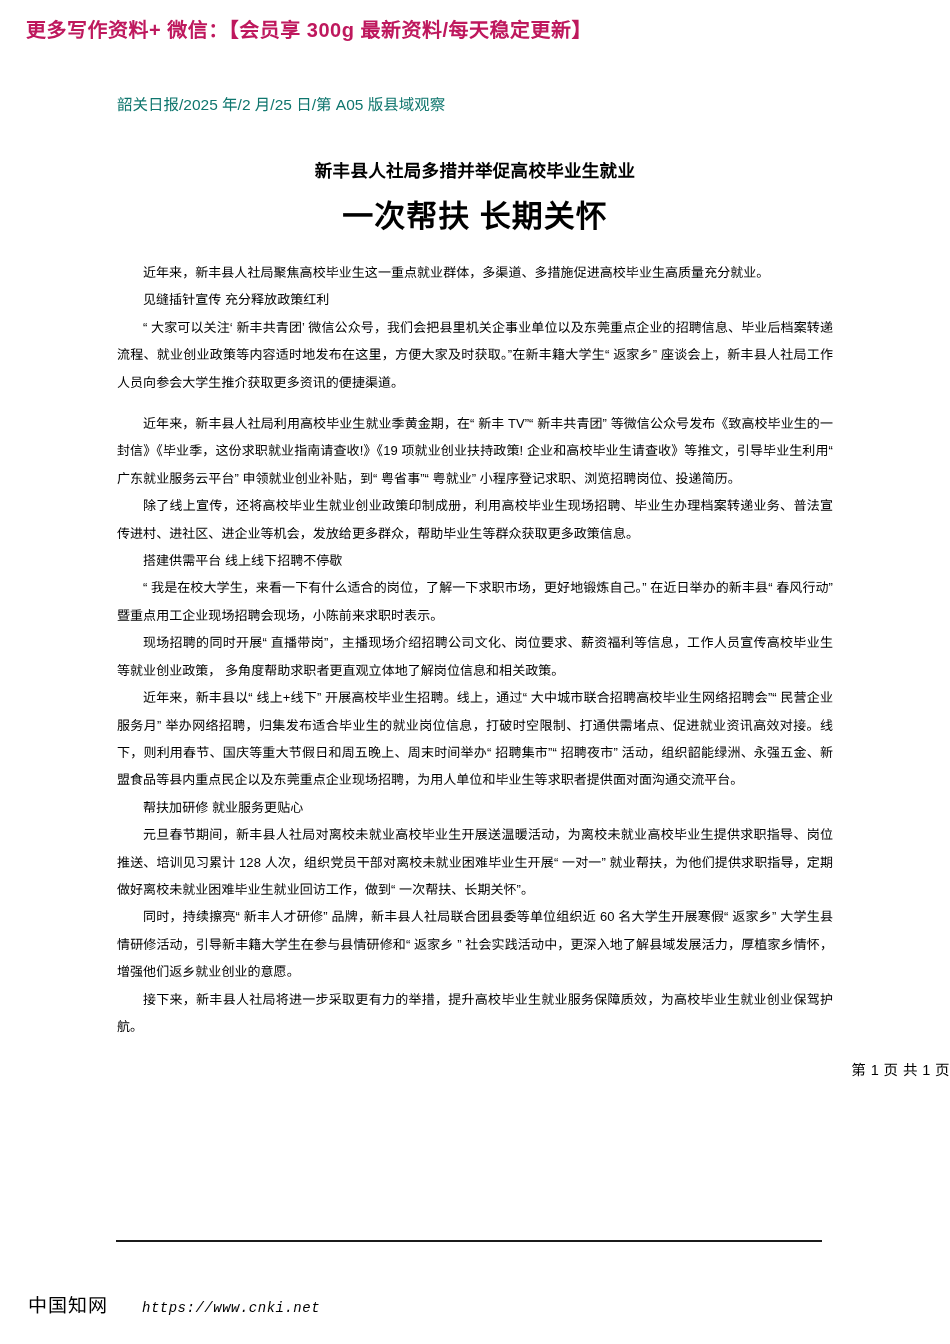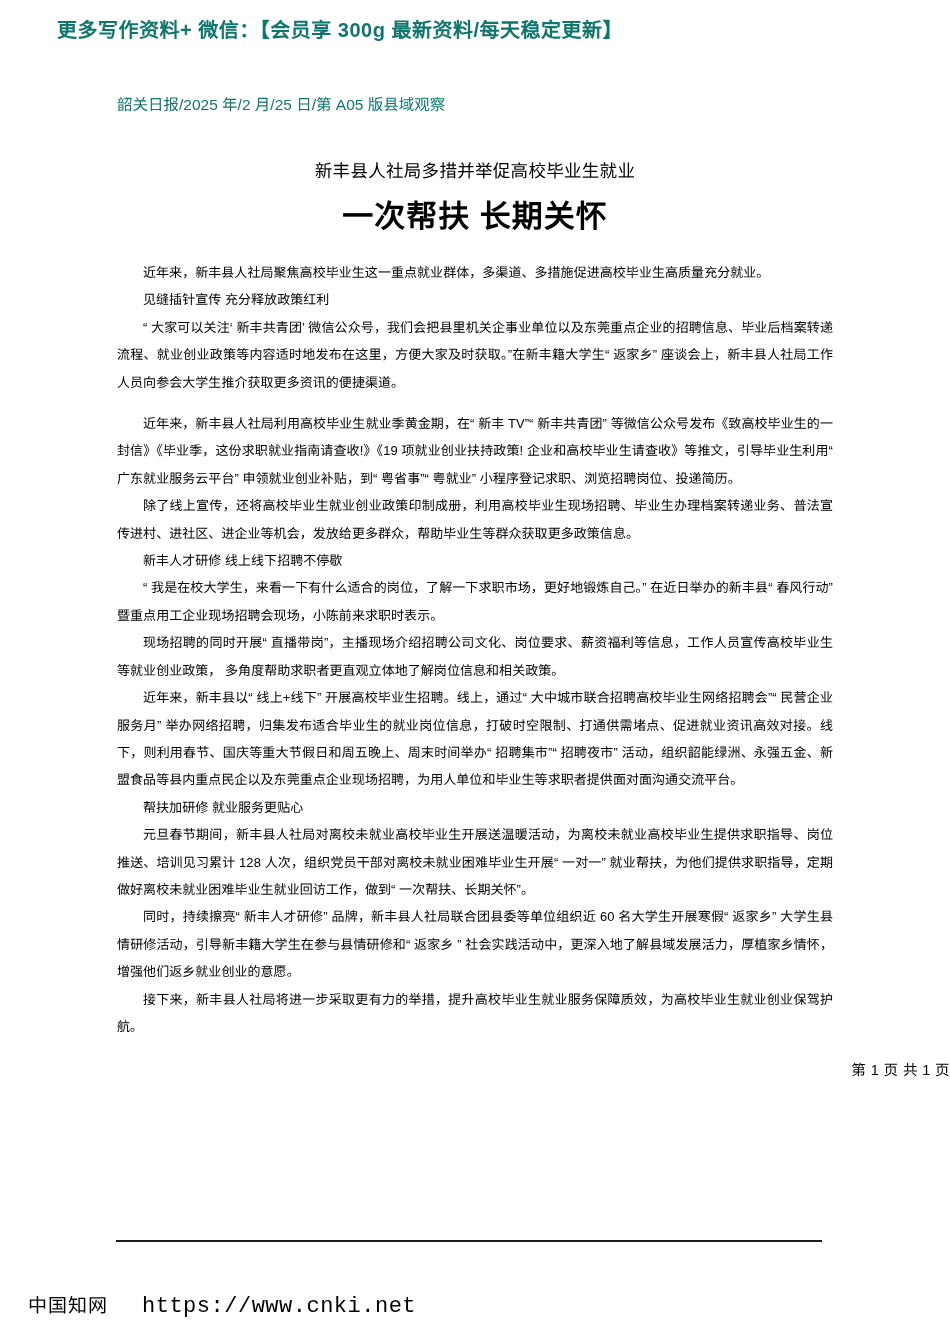--- a/index.html
+++ b/index.html
@@ -17,26 +17,26 @@
     overflow: hidden;
   }
 
   
   .promo-banner {
     position: absolute;
     left: 0;
     top: 14px;
     width: 950px;
     text-align: left;
-    padding-left: 57px;
+    padding-left: 26px;
     box-sizing: border-box;
     font-size: 20px;
     font-weight: bold;
     letter-spacing: 0.5px;
-    color: #0f766e;
+    color: #be185d;
     white-space: nowrap;
   }
 
   
   .page {
     position: absolute;
     left: 0;
     top: 0;
     width: 950px;
     height: 1344px;
@@ -54,21 +54,21 @@
 
   .title-block {
     position: absolute;
     left: 117px;
     top: 158px;
     width: 716px;
     text-align: center;
   }
   .subtitle {
     font-size: 17.5px;
-    font-weight: normal;
+    font-weight: bold;
     line-height: 26px;
     letter-spacing: 0.3px;
   }
   .main-title {
     font-size: 31px;
     font-weight: bold;
     line-height: 34px;
     letter-spacing: 1px;
     margin-top: 16px;
   }
@@ -129,23 +129,24 @@
     align-items: baseline;
     gap: 34px;
     color: #000000;
   }
   .cnki-name {
     font-size: 19px;
     font-family: "Liberation Serif", "DejaVu Serif", serif;
     letter-spacing: 1px;
   }
   .cnki-url {
-    font-size: 22px;
+    font-size: 14px;
     font-family: "Liberation Mono", "DejaVu Sans Mono", monospace;
     letter-spacing: 0.5px;
+    font-style: italic;
   }
 </style>
 </head>
 <body>
 
 <div class="page">
 
   <div class="promo-banner">更多写作资料+ 微信：【会员享 300g 最新资料/每天稳定更新】</div>
 
   <div class="source-line">韶关日报/2025 年/2 月/25 日/第 A05 版县域观察</div>
@@ -154,21 +155,21 @@
     <div class="subtitle">新丰县人社局多措并举促高校毕业生就业</div>
     <div class="main-title">一次帮扶  长期关怀</div>
   </div>
 
   <div class="article-body">
     <p class="para">近年来，新丰县人社局聚焦高校毕业生这一重点就业群体，多渠道、多措施促进高校毕业生高质量充分就业。</p>
     <p class="para section-head">见缝插针宣传 充分释放政策红利</p>
     <p class="para">“ 大家可以关注‘ 新丰共青团’ 微信公众号，我们会把县里机关企事业单位以及东莞重点企业的招聘信息、毕业后档案转递流程、就业创业政策等内容适时地发布在这里，方便大家及时获取。”在新丰籍大学生“ 返家乡” 座谈会上，新丰县人社局工作人员向参会大学生推介获取更多资讯的便捷渠道。</p>
     <p class="para gap-before">近年来，新丰县人社局利用高校毕业生就业季黄金期，在“ 新丰 TV”“ 新丰共青团” 等微信公众号发布《致高校毕业生的一封信》《毕业季，这份求职就业指南请查收!》《19 项就业创业扶持政策! 企业和高校毕业生请查收》等推文，引导毕业生利用“ 广东就业服务云平台” 申领就业创业补贴，到“ 粤省事”“ 粤就业” 小程序登记求职、浏览招聘岗位、投递简历。</p>
     <p class="para">除了线上宣传，还将高校毕业生就业创业政策印制成册，利用高校毕业生现场招聘、毕业生办理档案转递业务、普法宣传进村、进社区、进企业等机会，发放给更多群众，帮助毕业生等群众获取更多政策信息。</p>
-    <p class="para section-head">新丰人才研修 线上线下招聘不停歇</p>
+    <p class="para section-head">搭建供需平台 线上线下招聘不停歇</p>
     <p class="para">“ 我是在校大学生，来看一下有什么适合的岗位，了解一下求职市场，更好地锻炼自己。” 在近日举办的新丰县“ 春风行动” 暨重点用工企业现场招聘会现场，小陈前来求职时表示。</p>
     <p class="para">现场招聘的同时开展“ 直播带岗”，主播现场介绍招聘公司文化、岗位要求、薪资福利等信息，工作人员宣传高校毕业生等就业创业政策， 多角度帮助求职者更直观立体地了解岗位信息和相关政策。</p>
     <p class="para">近年来，新丰县以“ 线上+线下” 开展高校毕业生招聘。线上，通过“ 大中城市联合招聘高校毕业生网络招聘会”“ 民营企业服务月” 举办网络招聘，归集发布适合毕业生的就业岗位信息，打破时空限制、打通供需堵点、促进就业资讯高效对接。线下，则利用春节、国庆等重大节假日和周五晚上、周末时间举办“ 招聘集市”“ 招聘夜市” 活动，组织韶能绿洲、永强五金、新盟食品等县内重点民企以及东莞重点企业现场招聘，为用人单位和毕业生等求职者提供面对面沟通交流平台。</p>
     <p class="para section-head">帮扶加研修 就业服务更贴心</p>
     <p class="para">元旦春节期间，新丰县人社局对离校未就业高校毕业生开展送温暖活动，为离校未就业高校毕业生提供求职指导、岗位推送、培训见习累计 128 人次，组织党员干部对离校未就业困难毕业生开展“ 一对一” 就业帮扶，为他们提供求职指导，定期做好离校未就业困难毕业生就业回访工作，做到“ 一次帮扶、长期关怀”。</p>
     <p class="para">同时，持续擦亮“ 新丰人才研修” 品牌，新丰县人社局联合团县委等单位组织近 60 名大学生开展寒假“ 返家乡” 大学生县情研修活动，引导新丰籍大学生在参与县情研修和“ 返家乡 ” 社会实践活动中，更深入地了解县域发展活力，厚植家乡情怀，增强他们返乡就业创业的意愿。</p>
     <p class="para">接下来，新丰县人社局将进一步采取更有力的举措，提升高校毕业生就业服务保障质效，为高校毕业生就业创业保驾护航。</p>
   </div>
 
   <div class="page-footer">第 1 页 共 1 页</div>

